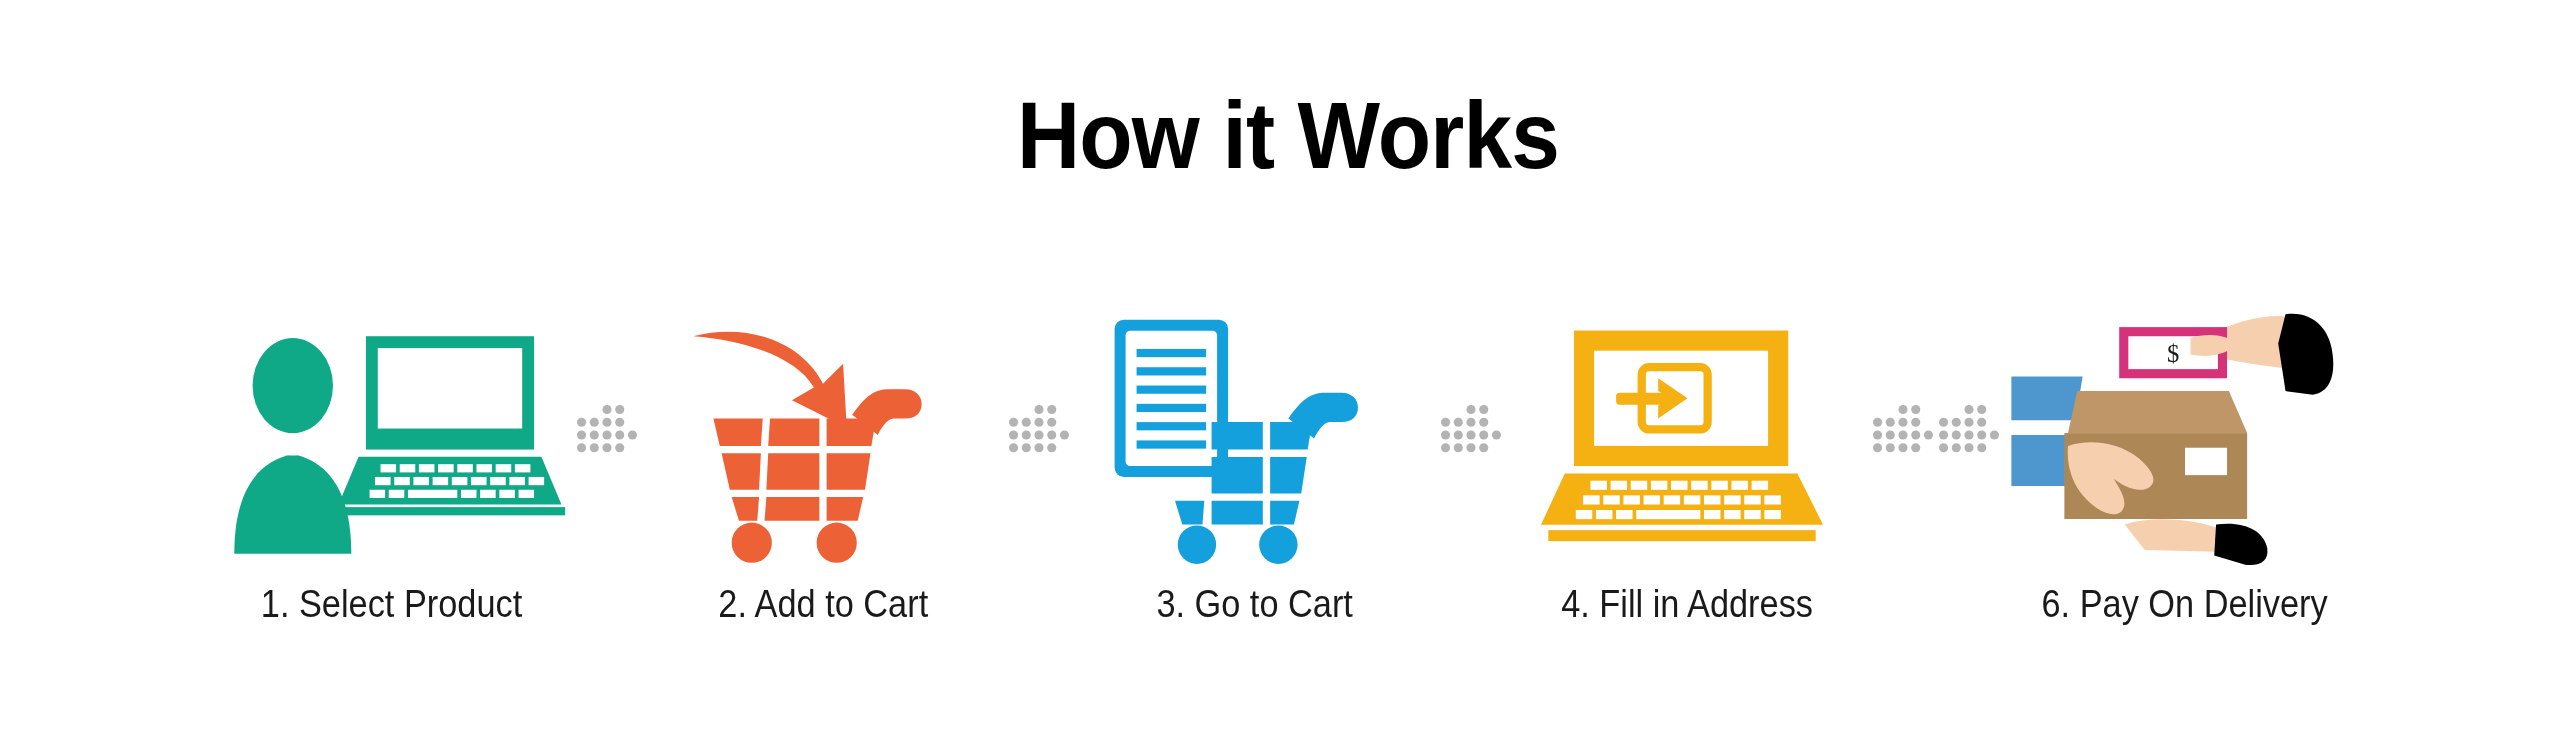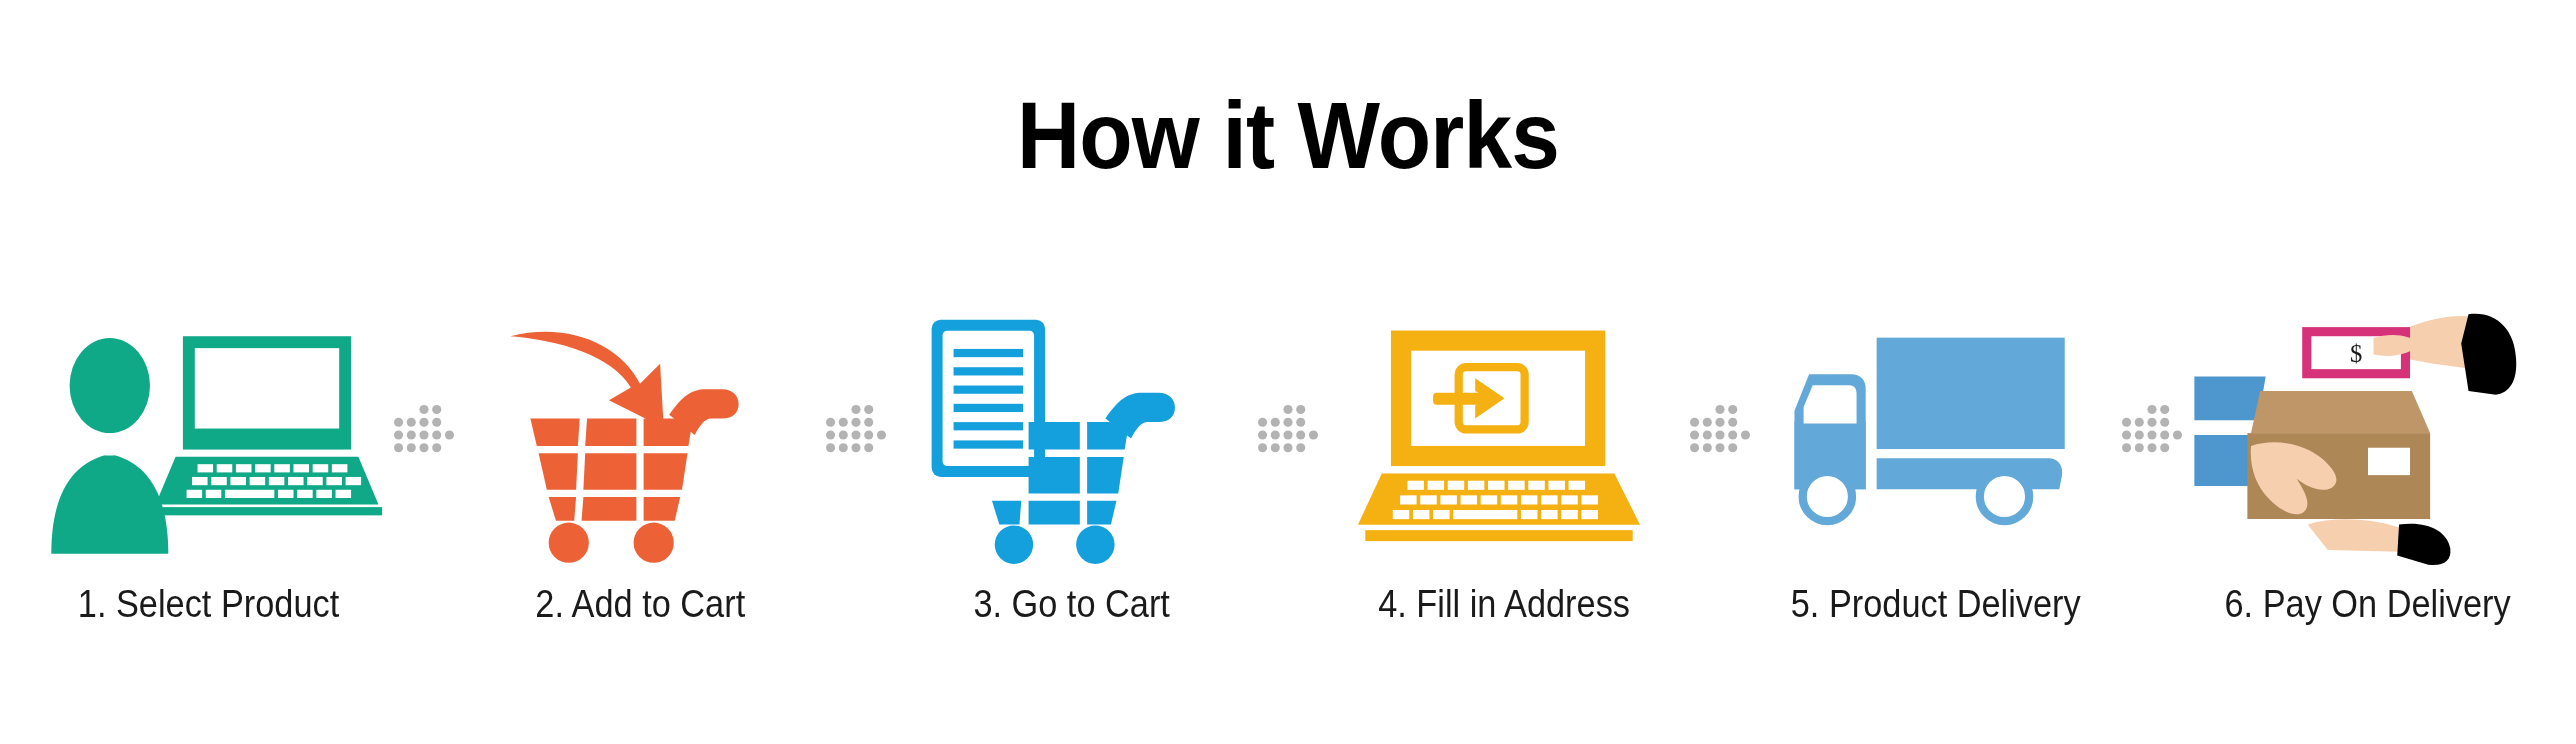--- a/index.html
+++ b/index.html
@@ -348,41 +348,20 @@
           <circle cx="33" cy="9" r="5"></circle>
             <circle cx="47" cy="9" r="5"></circle>
           <circle cx="47" cy="23" r="5"></circle>
             <circle cx="47" cy="37" r="5"></circle>
             <circle cx="47" cy="51" r="5"></circle>
           <circle cx="61" cy="37" r="5"></circle>
         </g>
       </svg>
     </div>
 
-    <div class="step">
-      <div class="step-art">
-        <svg width="302" height="210" viewBox="0 0 330 230" xmlns="http://www.w3.org/2000/svg">
-          <g fill="#62A8D8">
-
-            <rect x="100" y="4" width="206" height="122"></rect>
-
-            <path d="M100 136 L288 136 C300 136 306 146 302 160 L300 170 L100 170 Z"></path>
-
-            <path d="M26 44 L72 44 C82 44 88 50 88 60 L88 170 L10 170 L10 84 Z"></path>
-            <path d="M10 96 L10 170 L88 170 L88 96 Z"></path>
-          </g>
-
-          <path d="M30 56 L70 56 C76 56 78 60 78 66 L78 98 L20 98 L20 80 Z" fill="#ffffff"></path>
-
-          <circle cx="46" cy="178" r="27" fill="#ffffff" stroke="#62A8D8" stroke-width="9"></circle>
-          <circle cx="240" cy="178" r="27" fill="#ffffff" stroke="#62A8D8" stroke-width="9"></circle>
-        </svg>
-      </div>
-      <div class="step-label">5. Product Delivery</div>
-    </div>
 
     <div class="arrow-sep">
       <svg width="60" height="57" viewBox="0 0 66 62" xmlns="http://www.w3.org/2000/svg">
         <g fill="#b3b3b3">
           <circle cx="5" cy="23" r="5"></circle>
             <circle cx="19" cy="23" r="5"></circle>
             <circle cx="33" cy="23" r="5"></circle>
           <circle cx="5" cy="37" r="5"></circle>
             <circle cx="19" cy="37" r="5"></circle>
             <circle cx="33" cy="37" r="5"></circle>

